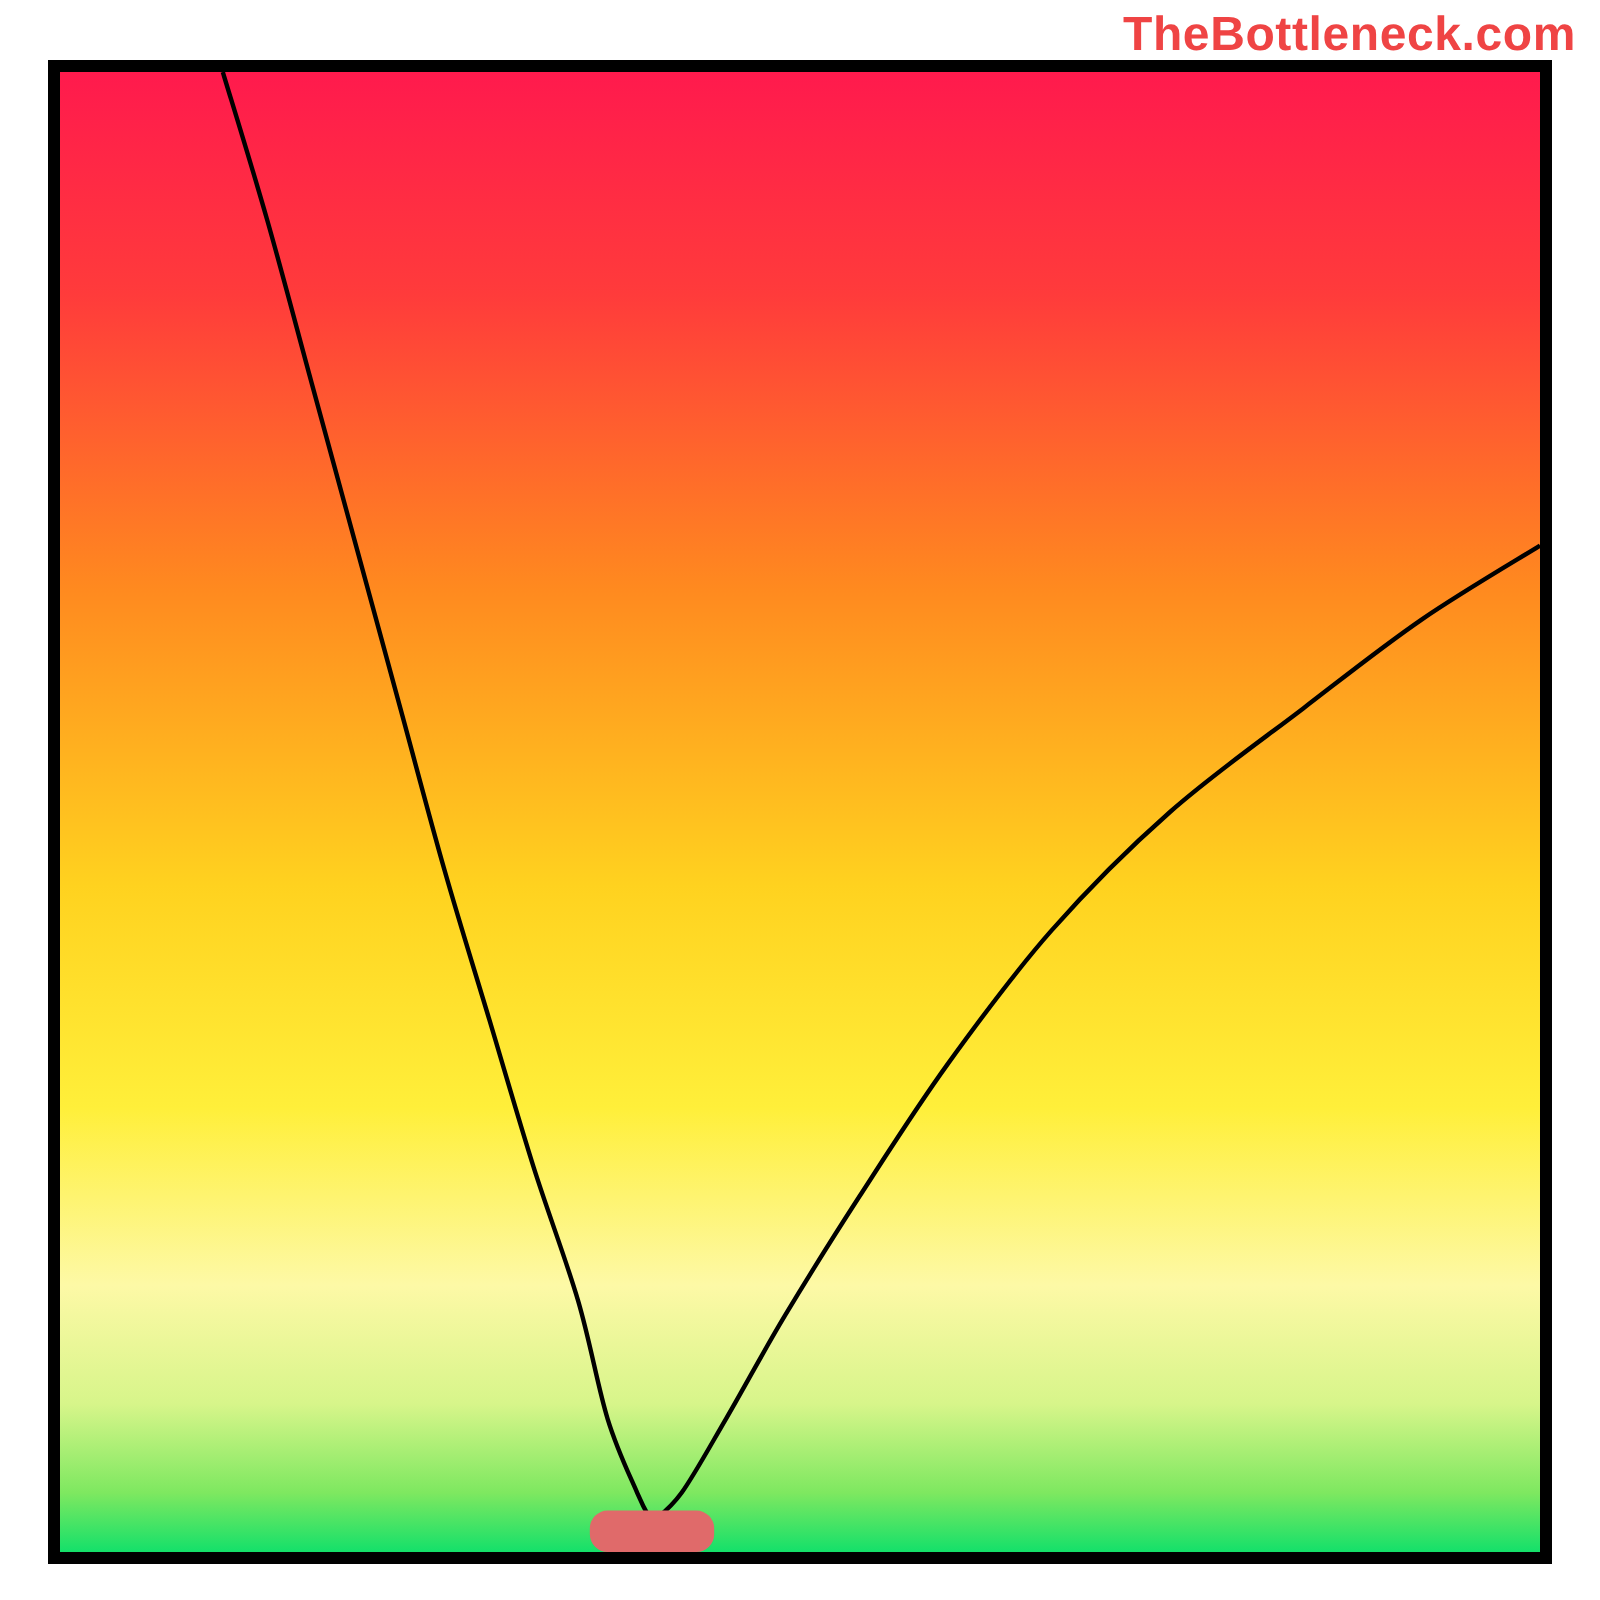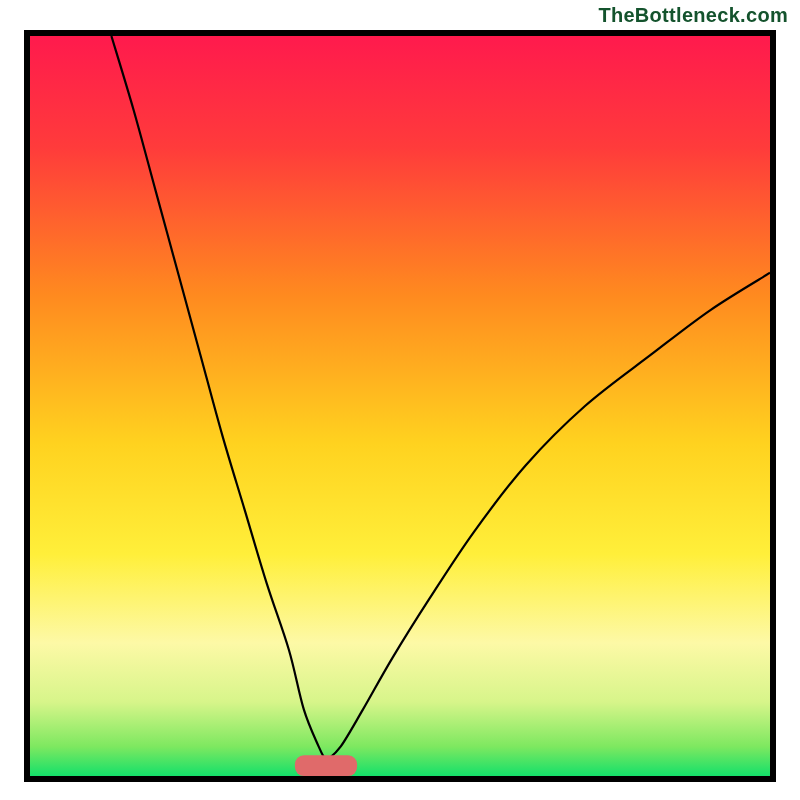--- a/index.html
+++ b/index.html
@@ -9,23 +9,23 @@
     height: 800px;
     background: #ffffff;
     font-family: Arial, Helvetica, sans-serif;
     overflow: hidden;
     position: relative;
   }
   .watermark {
     position: absolute;
     top: 4px;
     right: 12px;
-    font-size: 20px;
+    font-size: 24px;
     font-weight: bold;
-    color: #14532d;
+    color: #ef4444;
     z-index: 10;
     letter-spacing: 0.3px;
   }
   .plot-frame {
     position: absolute;
     left: 24px;
     top: 30px;
     width: 752px;
     height: 752px;
     background: #000000;

